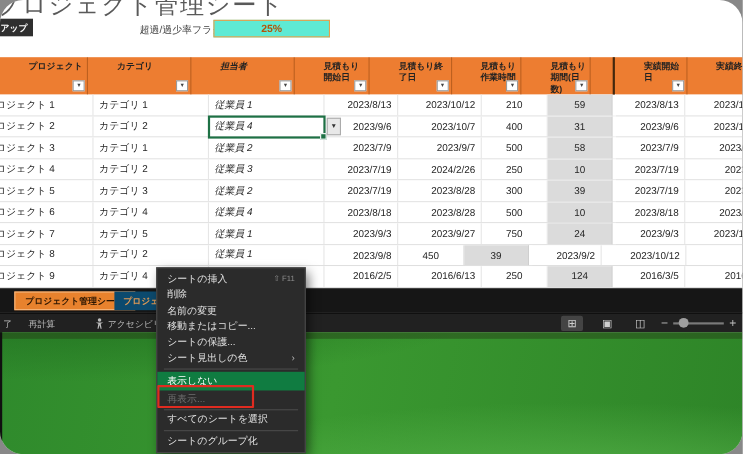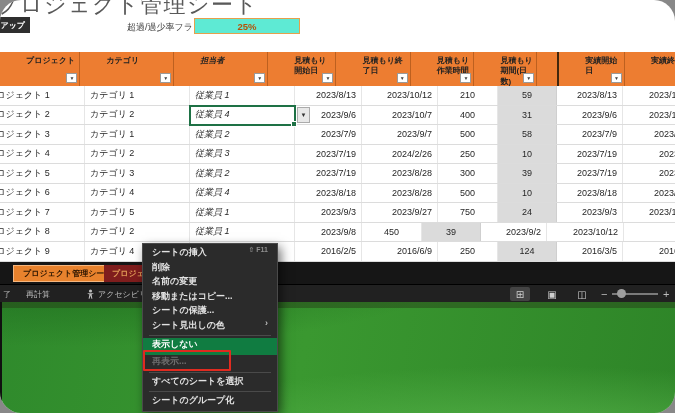--- a/index.html
+++ b/index.html
@@ -45,21 +45,21 @@
               border:1px solid #fff;}
   .dv-btn{position:absolute;left:297px;top:107px;width:13px;height:16px;background:#E8E8E8;
           border:1px solid #ABABAB;display:flex;align-items:center;justify-content:center;
           font-size:6px;color:#333;z-index:3;box-sizing:border-box;}
 
   
   .tabbar{position:absolute;left:0;top:262px;width:675px;height:22px;background:#161616;}
   .tab-active{position:absolute;left:13px;top:3px;height:17px;background:#E8822D;
               border:1px solid #F5B67E;color:#2b1500;font-weight:bold;font-size:8px;
               display:flex;align-items:center;padding:0 9px;box-sizing:border-box;}
-  .tab-inactive{position:absolute;left:104px;top:3px;height:17px;width:52px;background:#7f1d1d;
+  .tab-inactive{position:absolute;left:104px;top:3px;height:17px;width:52px;background:#0c4a6e;
                 color:#E09A55;font-weight:bold;font-size:8px;display:flex;align-items:center;
                 padding:0 8px;box-sizing:border-box;}
 
   
   .statusbar{position:absolute;left:0;top:284px;width:675px;height:18px;background:#212121;
              border-top:1px solid #000;color:#BDBDBD;font-size:8px;box-sizing:border-box;}
   .sb{position:absolute;top:0;height:18px;display:flex;align-items:center;white-space:nowrap;}
   .view-ic{position:absolute;top:2px;width:20px;height:14px;display:flex;align-items:center;
            justify-content:center;font-size:10px;color:#CFCFCF;border-radius:2px;}
   .view-ic.on{background:#444;}
@@ -73,22 +73,22 @@
       radial-gradient(95% 130% at 12% -40%, #1e6a1e 0%, rgba(30,106,30,0) 62%),
       linear-gradient(100deg,#2f8a2c 0%,#3a9830 45%,#2e8528 100%);}
   .desktop::before{content:"";position:absolute;left:0;top:0;width:100%;height:6px;
                    background:rgba(38,58,22,.45);}
   .edge-strip{position:absolute;left:0;top:302px;width:2px;height:111px;background:#101010;}
 
   
   .menu{position:absolute;left:142px;top:243px;width:136px;background:#2B2B2B;
         border:1px solid #4a4a4a;box-shadow:3px 4px 10px rgba(0,0,0,.55);z-index:5;
         padding:2px 0;box-sizing:border-box;}
-  .mi{height:14.5px;display:flex;padding:0 9px;font-size:9px;color:#E2E2E2;
-      box-sizing:border-box;white-space:nowrap;font-weight:bold;}
+  .mi{height:14.5px;display:flex;align-items:center;padding:0 9px;font-size:9px;color:#E2E2E2;
+      box-sizing:border-box;white-space:nowrap;}
   .mi .sc{margin-left:auto;color:#8f8f8f;font-size:7px;}
   .mi .sub{margin-left:auto;color:#bbbbbb;font-size:9px;line-height:1;}
   .mi.dis{color:#6e6e6e;}
   .mi.hl{background:#107C41;color:#fff;height:17px;}
   .msep{height:1px;background:#4a4a4a;margin:2px 6px;}
   .annotation{position:absolute;left:0px;top:106px;width:88px;height:21px;
               border:2px solid #E02B20;box-sizing:border-box;z-index:6;border-radius:1px;}
 </style>
 </head>
 <body>
@@ -358,21 +358,21 @@
           <div class="bcell c2">
             <span>カテゴリ 4</span>
           </div>
           <div class="bcell c3">
             <span></span>
           </div>
           <div class="bcell c4 date">
             <span>2016/2/5</span>
           </div>
           <div class="bcell c5 date">
-            <span>2016/6/9</span>
+            <span>2016/6/13</span>
           </div>
           <div class="bcell c6 num">
             <span>250</span>
           </div>
           <div class="bcell c7 num gray">
             <span>124</span>
           </div>
           <div class="bcell csp"></div>
           <div class="bcell c8 date">
             <span>2016/3/5</span>

